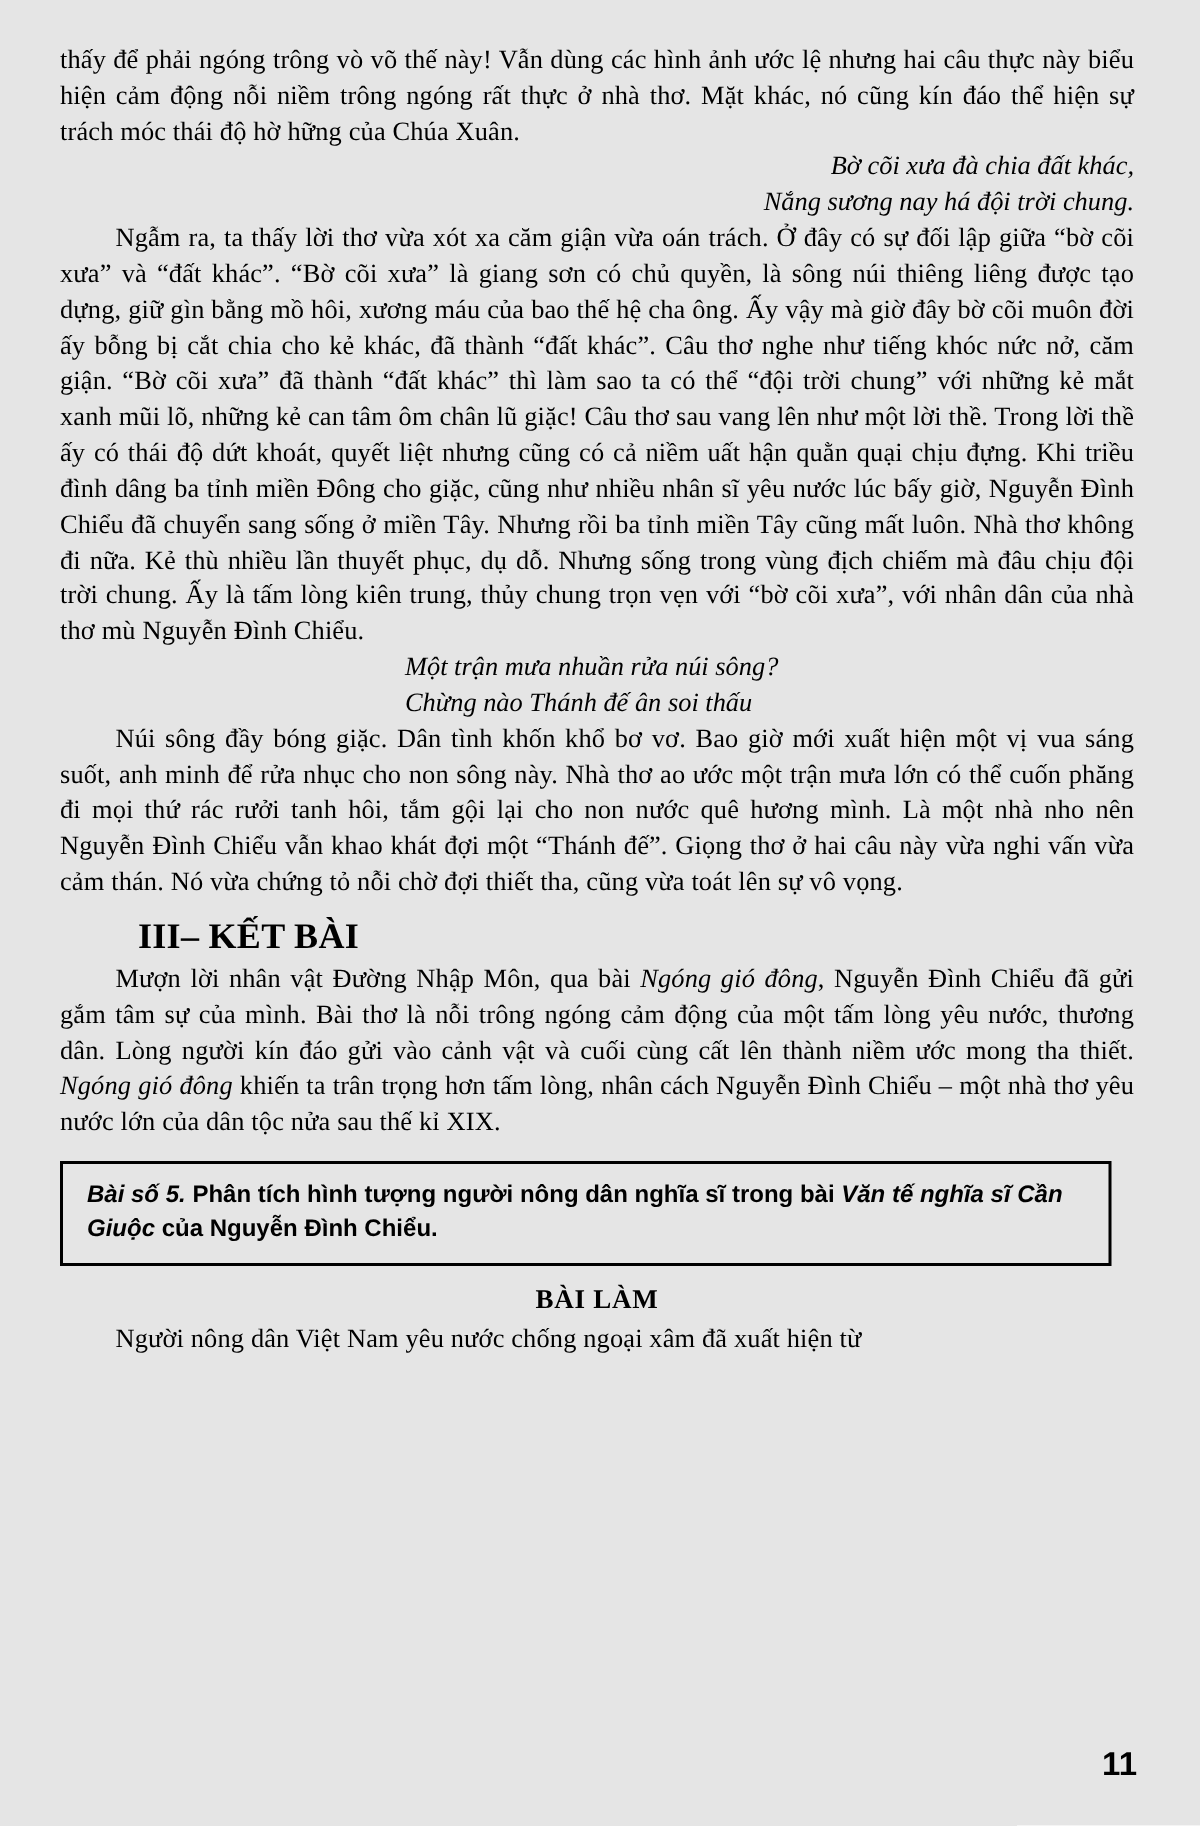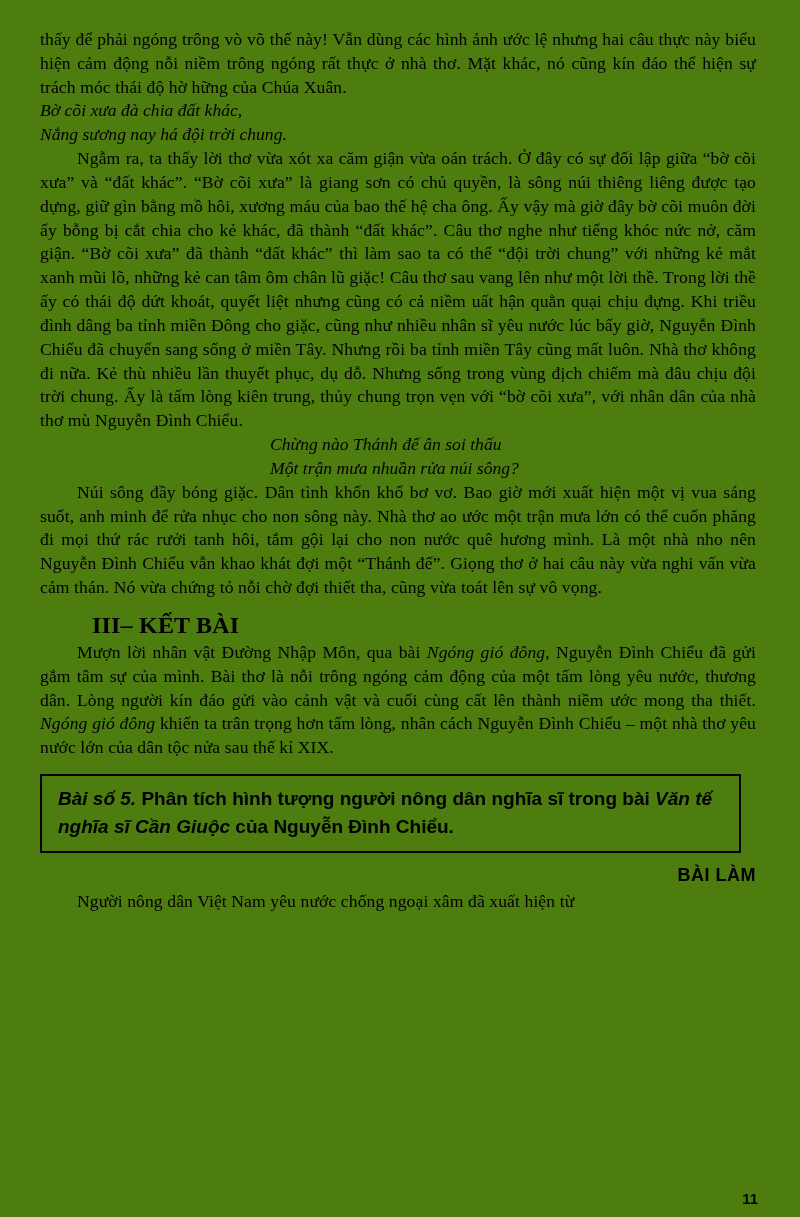--- a/index.html
+++ b/index.html
@@ -4,21 +4,21 @@
 <style>
   html, body {
     margin: 0;
     padding: 0;
     background: #ffffff;
   }
   .page {
     position: relative;
     width: 800px;
     height: 1217px;
-    background: #4d7c0f;
+    background: #e5e5e5;
     font-family: "Liberation Serif", serif;
     color: #000000;
     box-sizing: border-box;
     overflow: hidden;
   }
   .content {
     position: absolute;
     left: 40px;
     top: 28px;
     width: 716px;
@@ -33,21 +33,21 @@
   }
   p.indent {
     text-indent: 2.1em;
   }
   .bold { font-weight: bold; }
   .italic { font-style: italic; }
   .verse {
     margin: 0;
     font-size: 17.6px;
     line-height: 1.355;
-    text-align: left;
+    text-align: right;
     font-style: italic;
   }
   .verse2 {
     margin: 0;
     font-size: 17.6px;
     line-height: 1.355;
     font-style: italic;
     padding-left: 230px;
   }
   h2.section {
@@ -55,53 +55,53 @@
     font-size: 24px;
     font-weight: bold;
     padding-left: 52px;
     letter-spacing: 0.2px;
   }
   .task-box {
     margin: 14px 15px 10px 0;
     border: 2px solid #000;
     padding: 9px 18px 11px 16px;
     font-family: "Liberation Sans", sans-serif;
-    font-size: 19px;
+    font-size: 16px;
     font-weight: bold;
     line-height: 1.45;
   }
   .task-box .bi { font-style: italic; }
   h3.balam {
     margin: 12px 0 4px 0;
-    text-align: right;
-    font-family: Liberation Sans, sans-serif;
+    text-align: center;
+    font-family: Liberation Serif, serif;
     font-size: 18px;
     font-weight: bold;
     letter-spacing: 0.5px;
   }
   .pageno {
     position: absolute;
     right: 42px;
-    bottom: 10px;
-    font-size: 15px;
+    bottom: 28px;
+    font-size: 22px;
     font-weight: bold;
     font-family: "Liberation Sans", sans-serif;
   }
 </style>
 </head>
 <body>
 
 <div class="page">
   <div class="content" id="content">
       <p>thấy để phải ngóng trông vò võ thế này! Vẫn dùng các hình ảnh ước lệ nhưng hai câu thực này biểu hiện cảm động nỗi niềm trông ngóng rất thực ở nhà thơ. Mặt khác, nó cũng kín đáo thể hiện sự trách móc thái độ hờ hững của Chúa Xuân.</p>
       <div class="verse">Bờ cõi xưa đà chia đất khác,</div>
       <div class="verse">Nắng sương nay há đội trời chung.</div>
       <p class="indent">Ngẫm ra, ta thấy lời thơ vừa xót xa căm giận vừa oán trách. Ở đây có sự đối lập giữa “bờ cõi xưa” và “đất khác”. “Bờ cõi xưa” là giang sơn có chủ quyền, là sông núi thiêng liêng được tạo dựng, giữ gìn bằng mồ hôi, xương máu của bao thế hệ cha ông. Ấy vậy mà giờ đây bờ cõi muôn đời ấy bỗng bị cắt chia cho kẻ khác, đã thành “đất khác”. Câu thơ nghe như tiếng khóc nức nở, căm giận. “Bờ cõi xưa” đã thành “đất khác” thì làm sao ta có thể “đội trời chung” với những kẻ mắt xanh mũi lõ, những kẻ can tâm ôm chân lũ giặc! Câu thơ sau vang lên như một lời thề. Trong lời thề ấy có thái độ dứt khoát, quyết liệt nhưng cũng có cả niềm uất hận quằn quại chịu đựng. Khi triều đình dâng ba tỉnh miền Đông cho giặc, cũng như nhiều nhân sĩ yêu nước lúc bấy giờ, Nguyễn Đình Chiểu đã chuyển sang sống ở miền Tây. Nhưng rồi ba tỉnh miền Tây cũng mất luôn. Nhà thơ không đi nữa. Kẻ thù nhiều lần thuyết phục, dụ dỗ. Nhưng sống trong vùng địch chiếm mà đâu chịu đội trời chung. Ấy là tấm lòng kiên trung, thủy chung trọn vẹn với “bờ cõi xưa”, với nhân dân của nhà thơ mù Nguyễn Đình Chiểu.</p>
+      <div class="verse2">Một trận mưa nhuần rửa núi sông?</div>
       <div class="verse2">Chừng nào Thánh đế ân soi thấu</div>
-      <div class="verse2">Một trận mưa nhuần rửa núi sông?</div>
       <p class="indent">Núi sông đầy bóng giặc. Dân tình khốn khổ bơ vơ. Bao giờ mới xuất hiện một vị vua sáng suốt, anh minh để rửa nhục cho non sông này. Nhà thơ ao ước một trận mưa lớn có thể cuốn phăng đi mọi thứ rác rưởi tanh hôi, tắm gội lại cho non nước quê hương mình. Là một nhà nho nên Nguyễn Đình Chiểu vẫn khao khát đợi một “Thánh đế”. Giọng thơ ở hai câu này vừa nghi vấn vừa cảm thán. Nó vừa chứng tỏ nỗi chờ đợi thiết tha, cũng vừa toát lên sự vô vọng.</p>
       <h2 class="section">III– KẾT BÀI</h2>
       <p class="indent"><span>Mượn lời nhân vật Đường Nhập Môn, qua bài </span><span class="italic">Ngóng gió đông</span><span>, Nguyễn Đình Chiểu đã gửi gắm tâm sự của mình. Bài thơ là nỗi trông ngóng cảm động của một tấm lòng yêu nước, thương dân. Lòng người kín đáo gửi vào cảnh vật và cuối cùng cất lên thành niềm ước mong tha thiết. </span><span class="italic">Ngóng gió đông</span><span> khiến ta trân trọng hơn tấm lòng, nhân cách Nguyễn Đình Chiểu – một nhà thơ yêu nước lớn của dân tộc nửa sau thế kỉ XIX.</span></p>
       <div class="task-box"><span class="bi">Bài số 5.</span><span> Phân tích hình tượng người nông dân nghĩa sĩ trong bài </span><span class="bi">Văn tế nghĩa sĩ Cần Giuộc</span><span> của Nguyễn Đình Chiểu.</span></div>
       <h3 class="balam">BÀI LÀM</h3>
       <p class="indent">Người nông dân Việt Nam yêu nước chống ngoại xâm đã xuất hiện từ</p>
     </div>
   <div class="pageno">11</div>
 </div>
 

